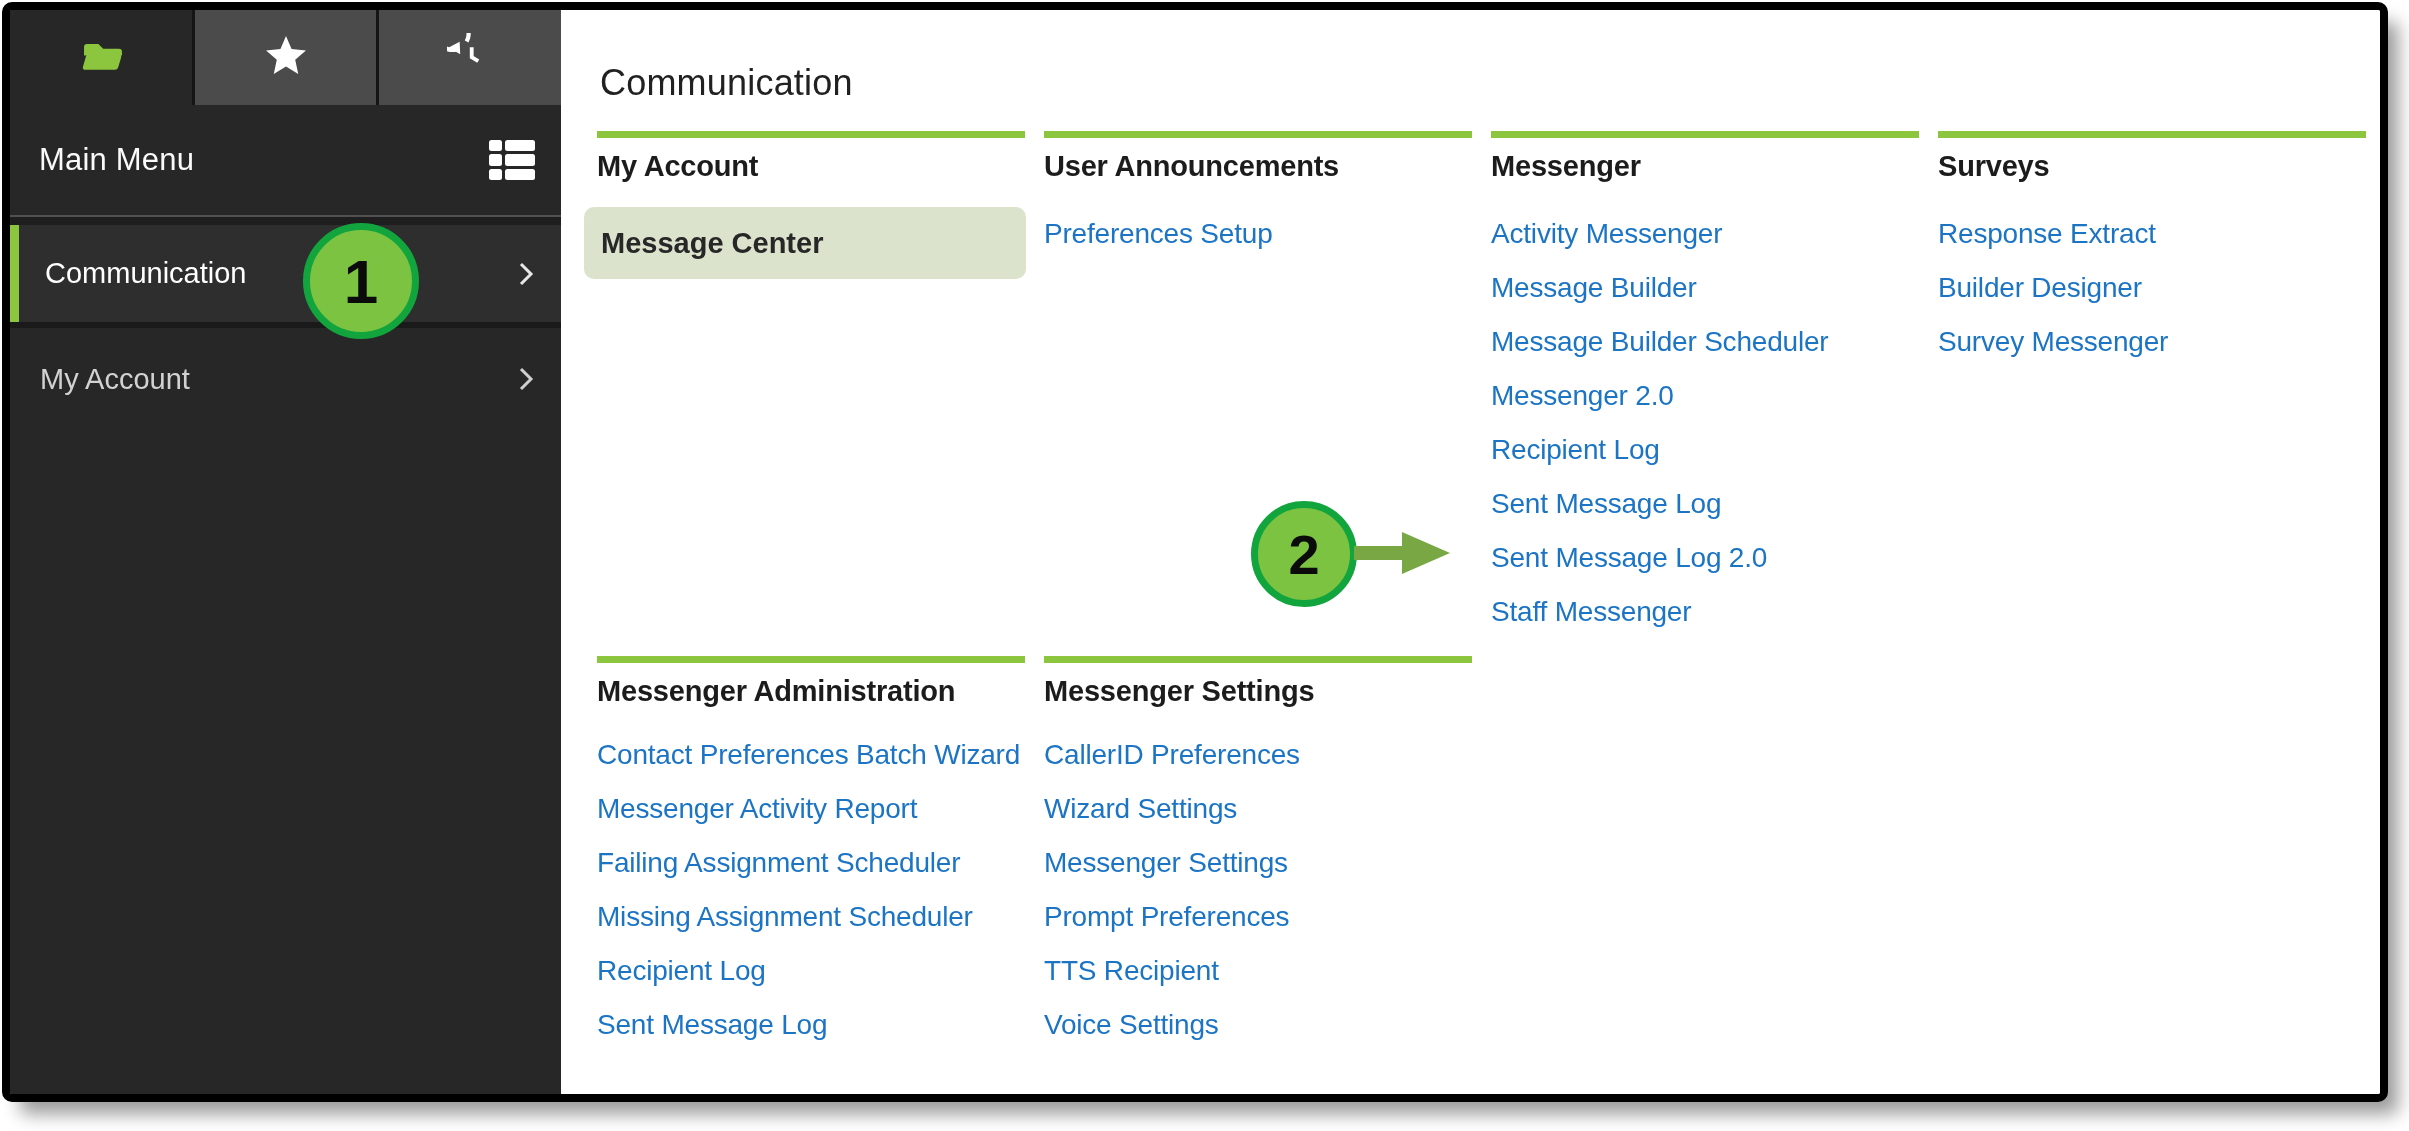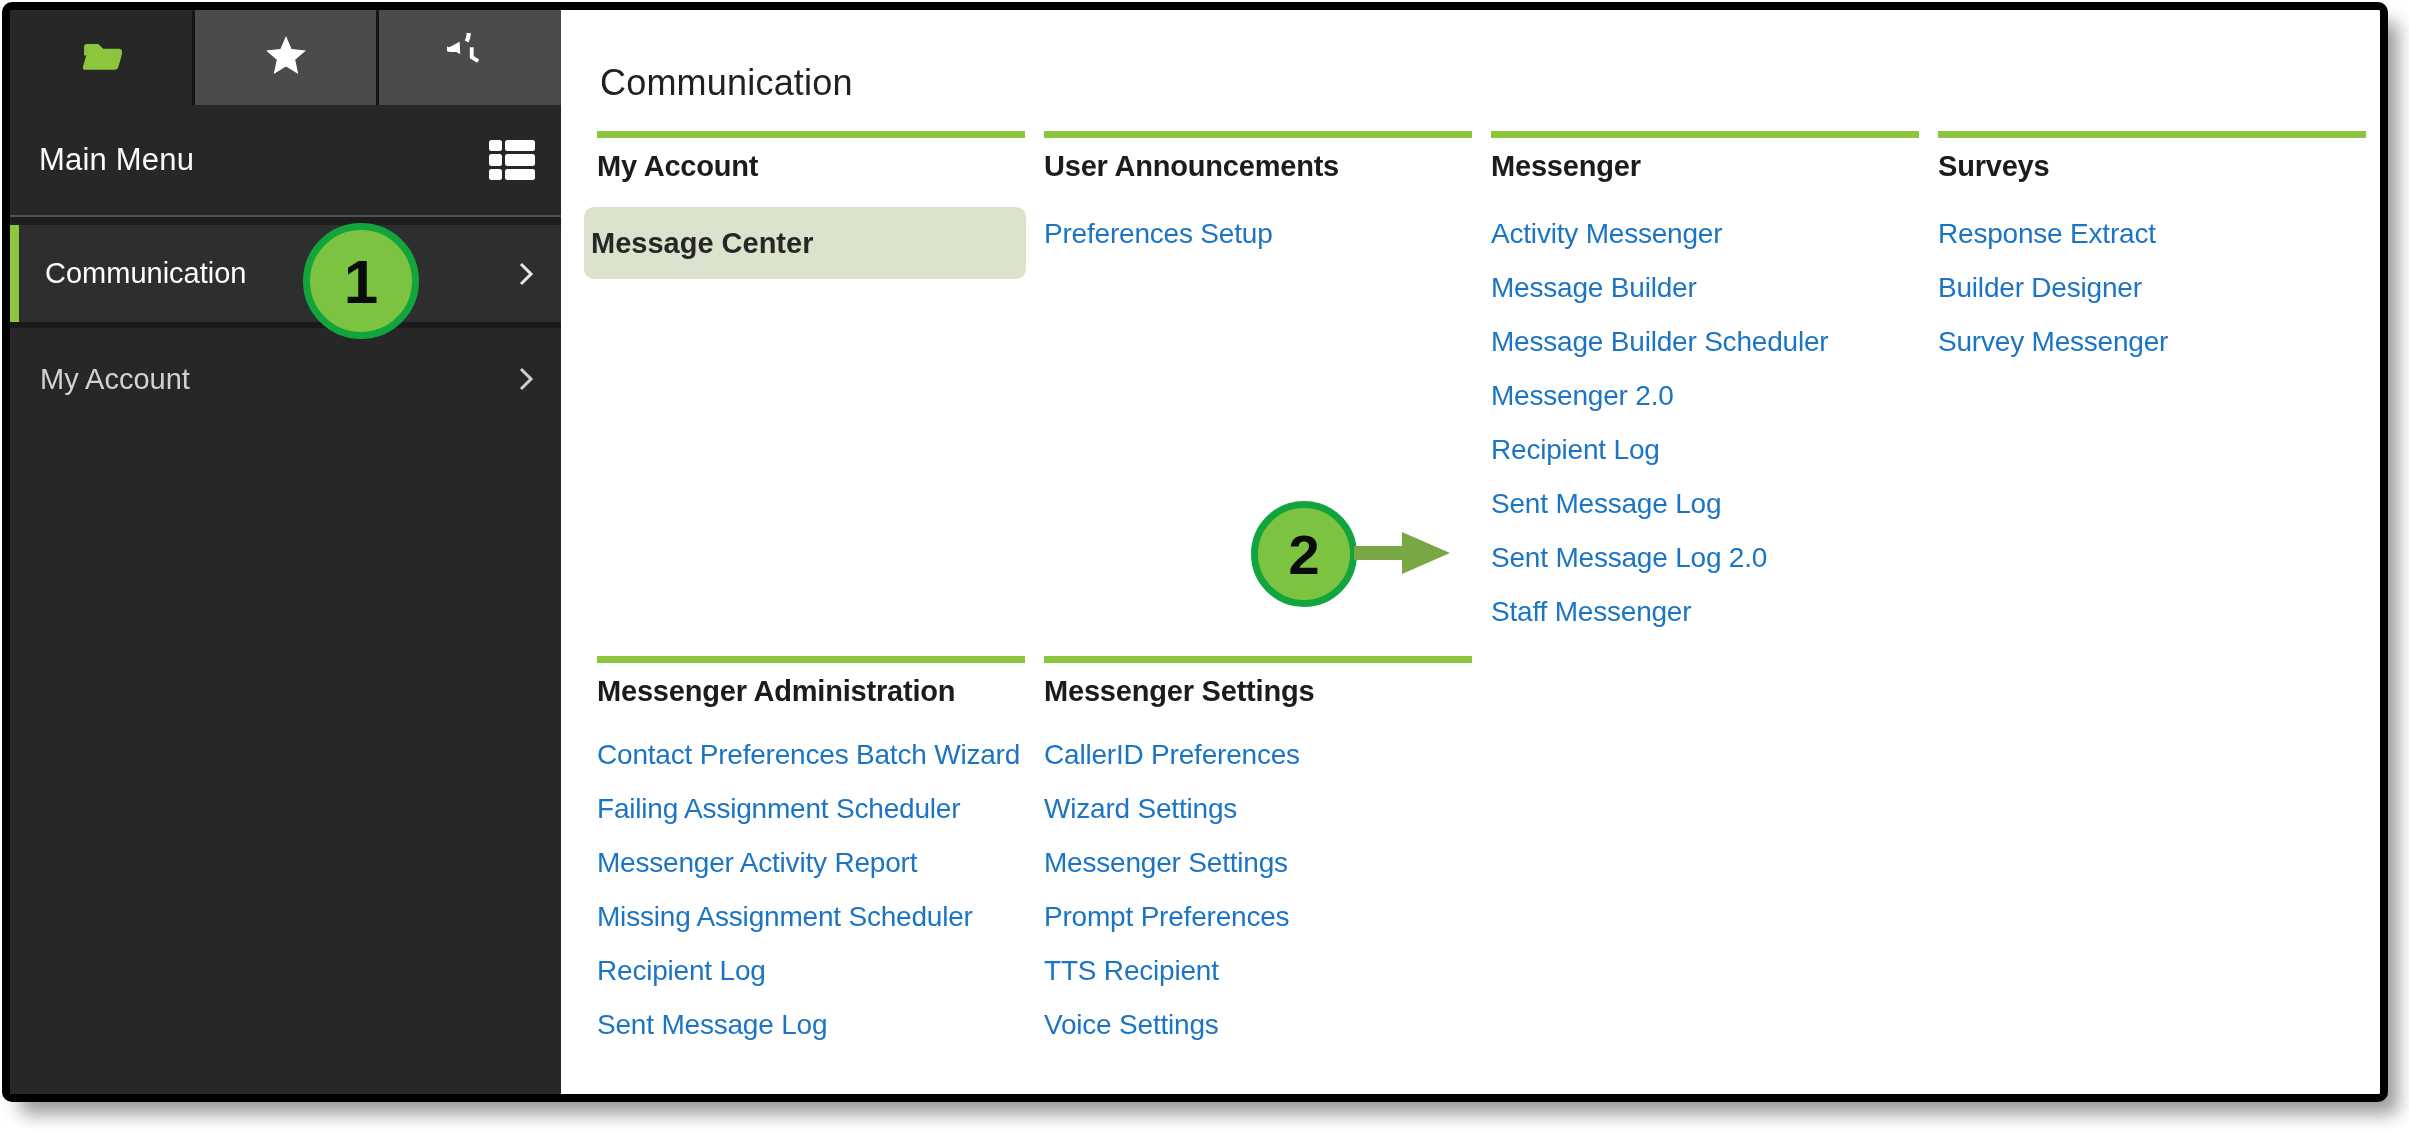--- a/index.html
+++ b/index.html
@@ -36,21 +36,21 @@
   .cols.r2{top:646px;grid-template-columns:repeat(2,447px);}
   .col{width:447px;}
   .rule{width:428px;height:7px;background:#8CC63F;}
   .col h2{margin:11px 0 0 0;font-size:29px;line-height:34px;font-weight:700;
           color:#1c1c1c;letter-spacing:-.2px;}
   ul.links{list-style:none;margin:24px 0 0 0;padding:0;}
   .r2 ul.links{margin-top:20px;}
   ul.links li{height:54px;display:flex;align-items:center;}
   ul.links a{color:#1B74C4;font-size:28px;text-decoration:none;letter-spacing:-.2px;white-space:nowrap;}
   .pill{margin:24px 0 0 -13px;width:442px;height:72px;border-radius:10px;background:#DBE3CC;
-        display:flex;align-items:center;padding-left:7px;box-sizing:border-box;
+        display:flex;align-items:center;padding-left:17px;box-sizing:border-box;
         font-size:29px;font-weight:700;color:#272727;cursor:pointer;}
   
   .ann-circle{position:absolute;border-radius:50%;background:#7DC342;border:7px solid #12A53E;
               display:flex;align-items:center;justify-content:center;
               color:#0b0b0b;font-weight:800;z-index:5;}
   .ann-1{left:303px;top:223px;width:102px;height:102px;font-size:62px;}
   .ann-2{left:1251px;top:501px;width:92px;height:92px;font-size:56px;}
   .ann-arrow-shaft{position:absolute;left:1354px;top:546px;width:48px;height:14px;
                    background:#79A743;z-index:5;}
   .ann-arrow-head{position:absolute;left:1402px;top:532px;width:0;height:0;z-index:5;
@@ -196,24 +196,24 @@
 
       <div class="cols r2">
         <div class="col">
           <div class="rule"></div>
           <h2>Messenger Administration</h2>
           <ul class="links">
               <li>
                 <a href="#">Contact Preferences Batch Wizard</a>
               </li>
               <li>
+                <a href="#">Messenger Activity Report</a>
+              </li>
+              <li>
                 <a href="#">Failing Assignment Scheduler</a>
-              </li>
-              <li>
-                <a href="#">Messenger Activity Report</a>
               </li>
               <li>
                 <a href="#">Missing Assignment Scheduler</a>
               </li>
               <li>
                 <a href="#">Recipient Log</a>
               </li>
               <li>
                 <a href="#">Sent Message Log</a>
               </li>

